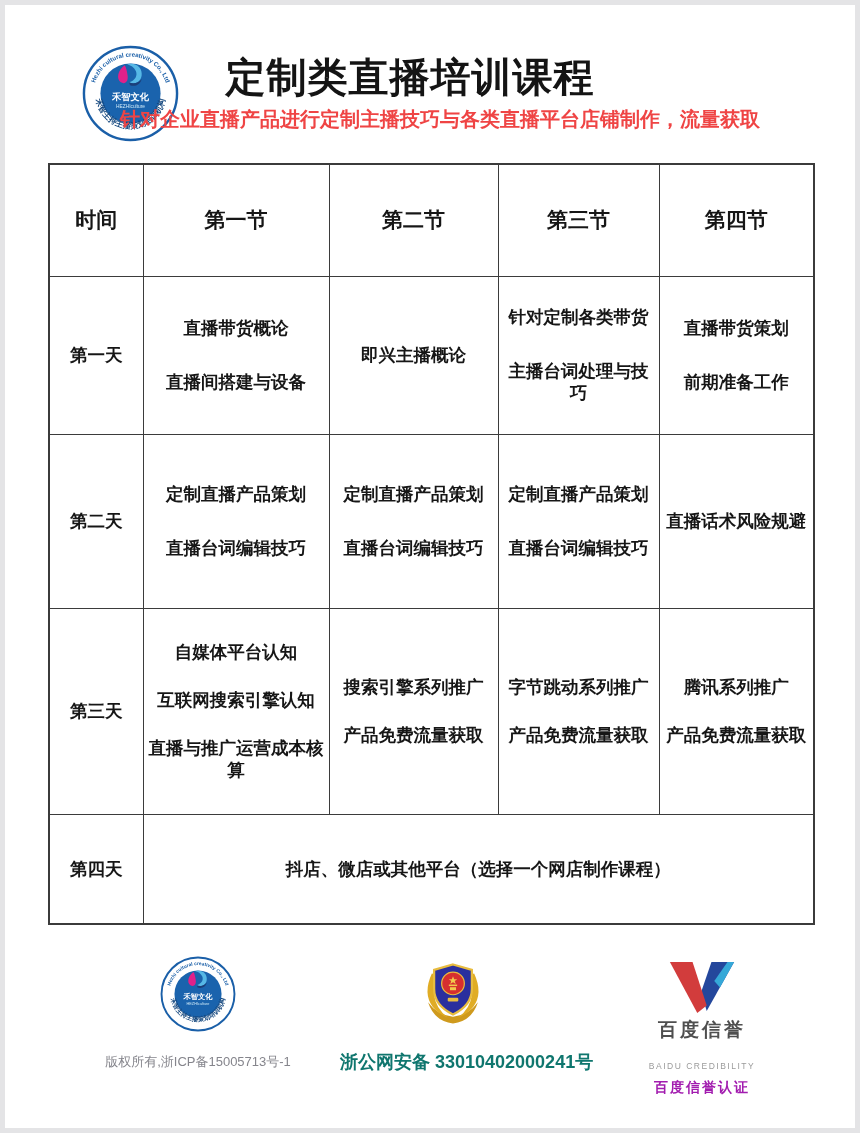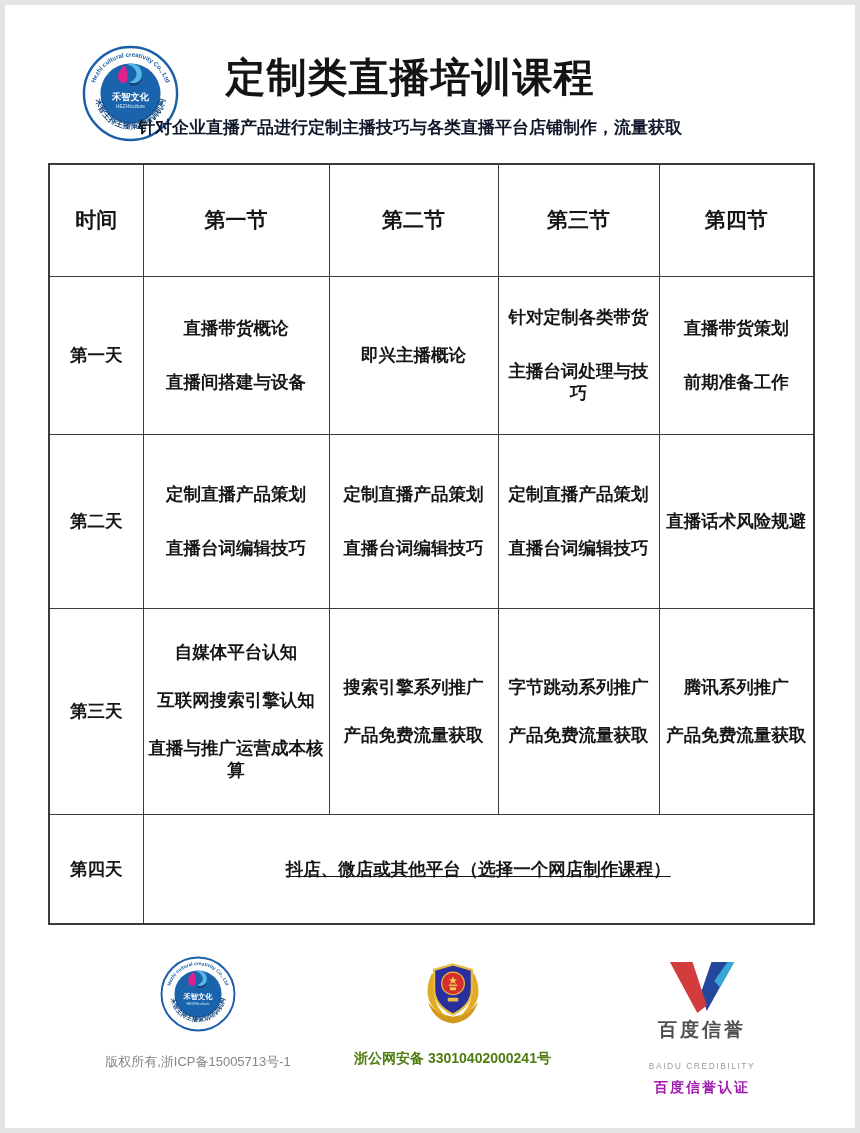--- a/index.html
+++ b/index.html
@@ -28,26 +28,26 @@
     width: 460px;
     text-align: center;
     font-size: 40px;
     font-weight: 900;
     color: #141414;
     letter-spacing: 1px;
     white-space: nowrap;
   }
   .page-subtitle {
     position: absolute;
-    left: 120px; top: 116px;
+    left: 120px; top: 106px;
     width: 580px;
     text-align: center;
-    font-size: 17px;
+    font-size: 20px;
     font-weight: 700;
-    color: #0f172a;
+    color: #ef4444;
     white-space: nowrap;
   }
 
   
   table.course {
     position: absolute;
     left: 48px; top: 163px;
     border-collapse: collapse;
     table-layout: fixed;
     width: 765px;
@@ -64,30 +64,30 @@
   }
   tr.r-head td { height: 112px; font-size: 21px; }
   tr.r-1 td { height: 158px; }
   tr.r-2 td { height: 174px; }
   tr.r-3 td { height: 206px; }
   tr.r-4 td { height: 110px; }
   td.day { font-size: 18px; margin-top: 8px; }
   .ln { line-height: 22px; }
   .ln + .ln { margin-top: 32px; }
   tr.r-3 .ln + .ln { margin-top: 26px; }
-  td.merged { text-align: left; padding-left: 13px; text-decoration: underline; }
+  td.merged { text-align: left; padding-left: 13px; }
 
   
   .f-left { position: absolute; left: 103px; top: 956px; width: 190px; text-align: center; }
   .logo-small { width: 76px; height: 76px; display: inline-block; }
   .icp-text { margin-top: 17px; font-size: 13px; color: #85858c; white-space: nowrap; }
 
   .f-mid { position: absolute; left: 340px; top: 956px; width: 225px; text-align: center; }
   .badge-icon { width: 68px; height: 76px; display: inline-block; }
-  .police-text { margin-top: 14px; font-size: 14px; font-weight: 700; color: #4d7c0f; white-space: nowrap; }
+  .police-text { margin-top: 14px; font-size: 18px; font-weight: 700; color: #0f766e; white-space: nowrap; }
 
   .f-right { position: absolute; left: 622px; top: 962px; width: 160px; text-align: center; }
   .baidu-v { width: 68px; height: 51px; display: inline-block; }
   .baidu-name { font-size: 19px; font-weight: 700; color: #4f4f4f; letter-spacing: 3px; }
   .baidu-en { margin-top: 18px; font-size: 8.5px; color: #9b9b9b; letter-spacing: 1.5px; }
   .baidu-cert { margin-top: 8px; font-size: 14px; font-weight: 700; color: #a21caf; letter-spacing: 2px; }
 
   .defs-hidden { position: absolute; width: 0; height: 0; overflow: hidden; }
 </style>
 </head>

